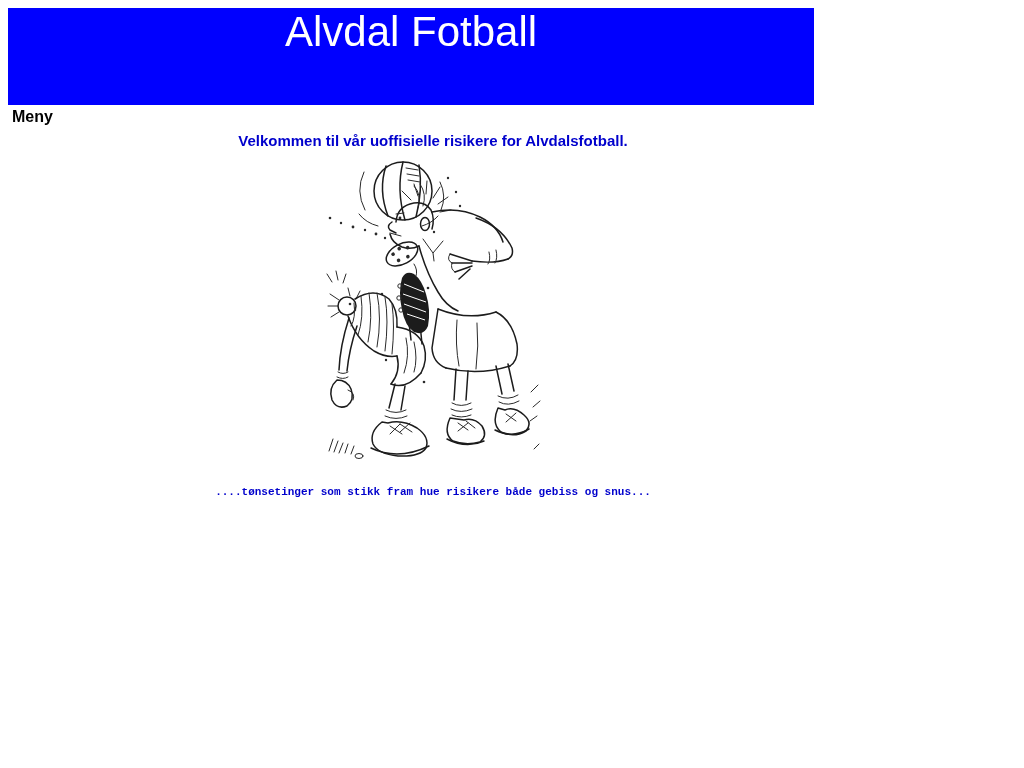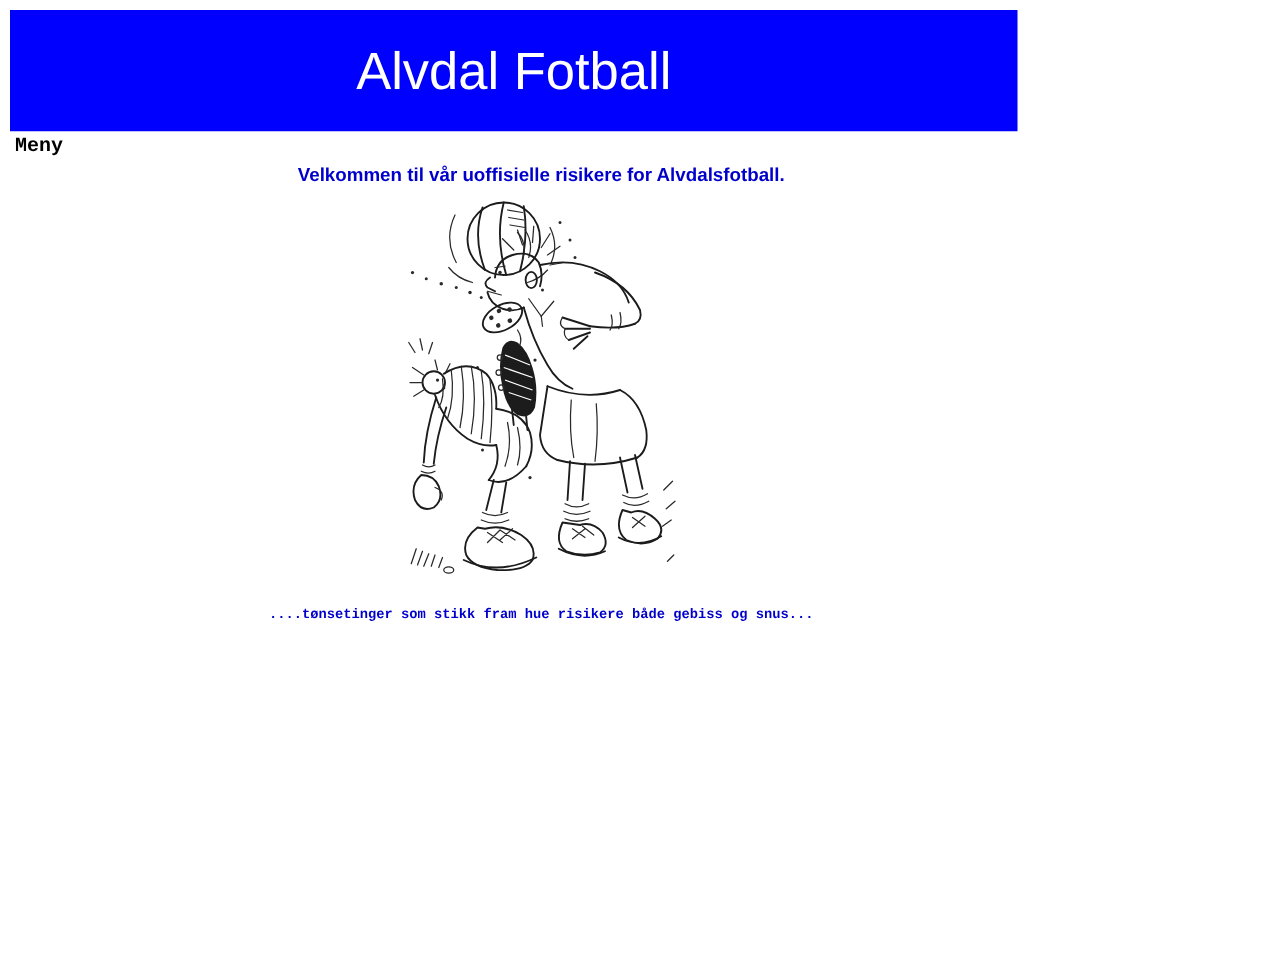--- a/index.html
+++ b/index.html
@@ -20,21 +20,21 @@
   .page {
     margin: 8px 0 0 8px;
     width: 806px;
   }
   
   .banner {
     width: 806px;
     height: 97px;
     background: #0000ff;
     display: flex;
-    align-items: center;
+    align-items: flex-start;
     justify-content: center;
   }
   .banner h1 {
     margin: 0;
     color: #ffffff;
     font-size: 42px;
     font-weight: 400;
     letter-spacing: 0px;
     font-family: "Liberation Sans", sans-serif;
   }
@@ -42,21 +42,21 @@
   .content-row {
     display: flex;
     align-items: flex-start;
   }
   .menu-col {
     width: 100px;
     flex: 0 0 100px;
     padding: 3px 0 0 4px;
   }
   .menu-label {
-    font-family: Liberation Mono, monospace;
+    font-family: Liberation Sans, sans-serif;
     font-weight: 700;
     font-size: 16px;
     color: #000000;
     cursor: pointer;
     display: inline-block;
     text-align: right;
   }
   .main-col {
     width: 650px;
     flex: 0 0 650px;

